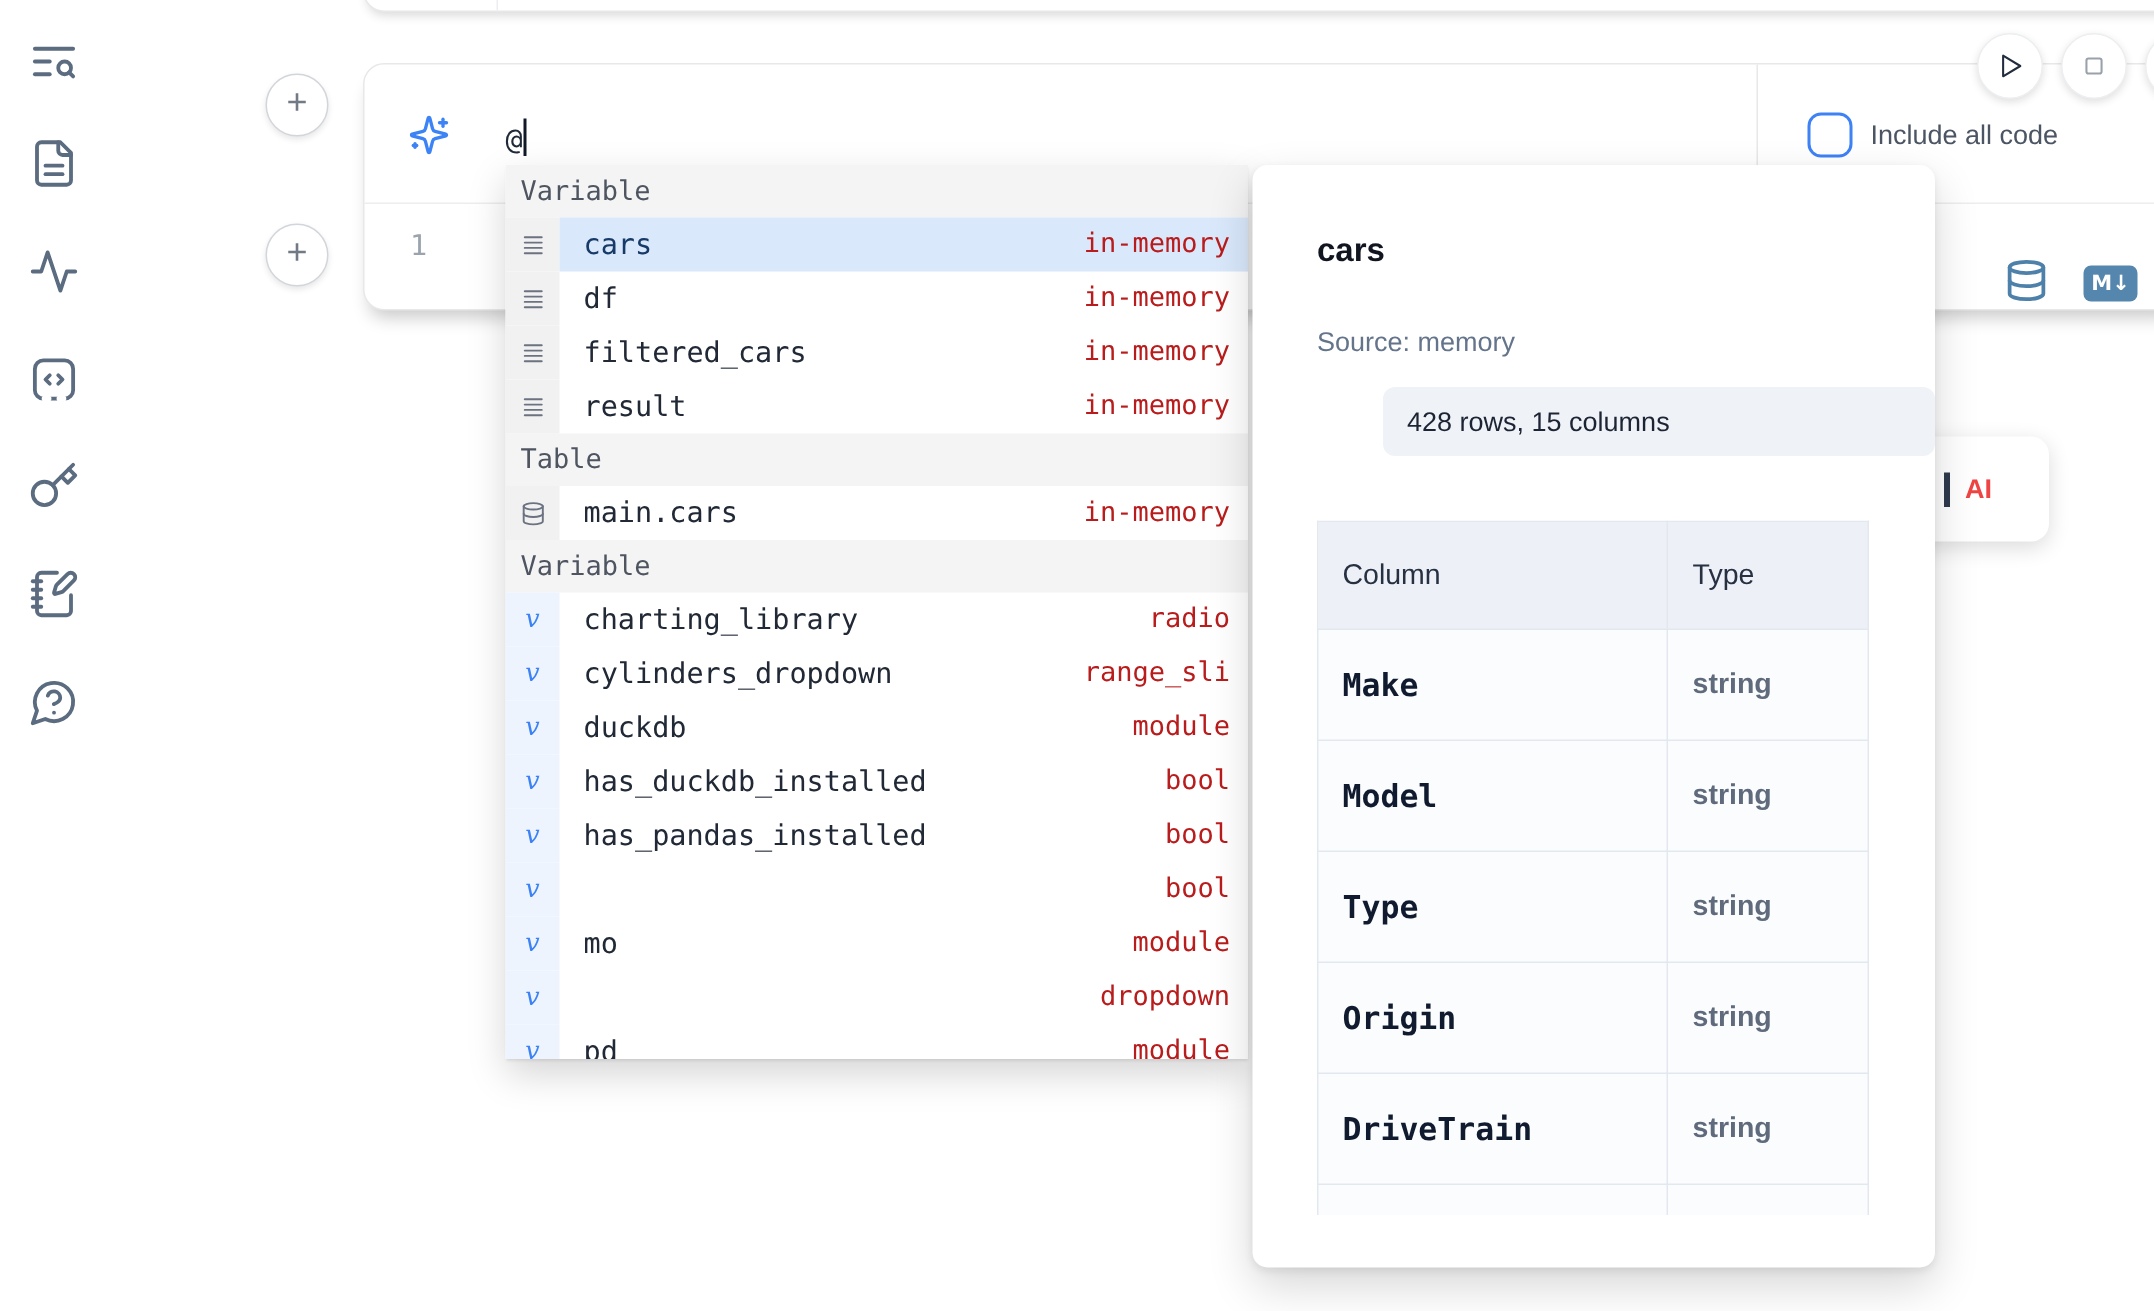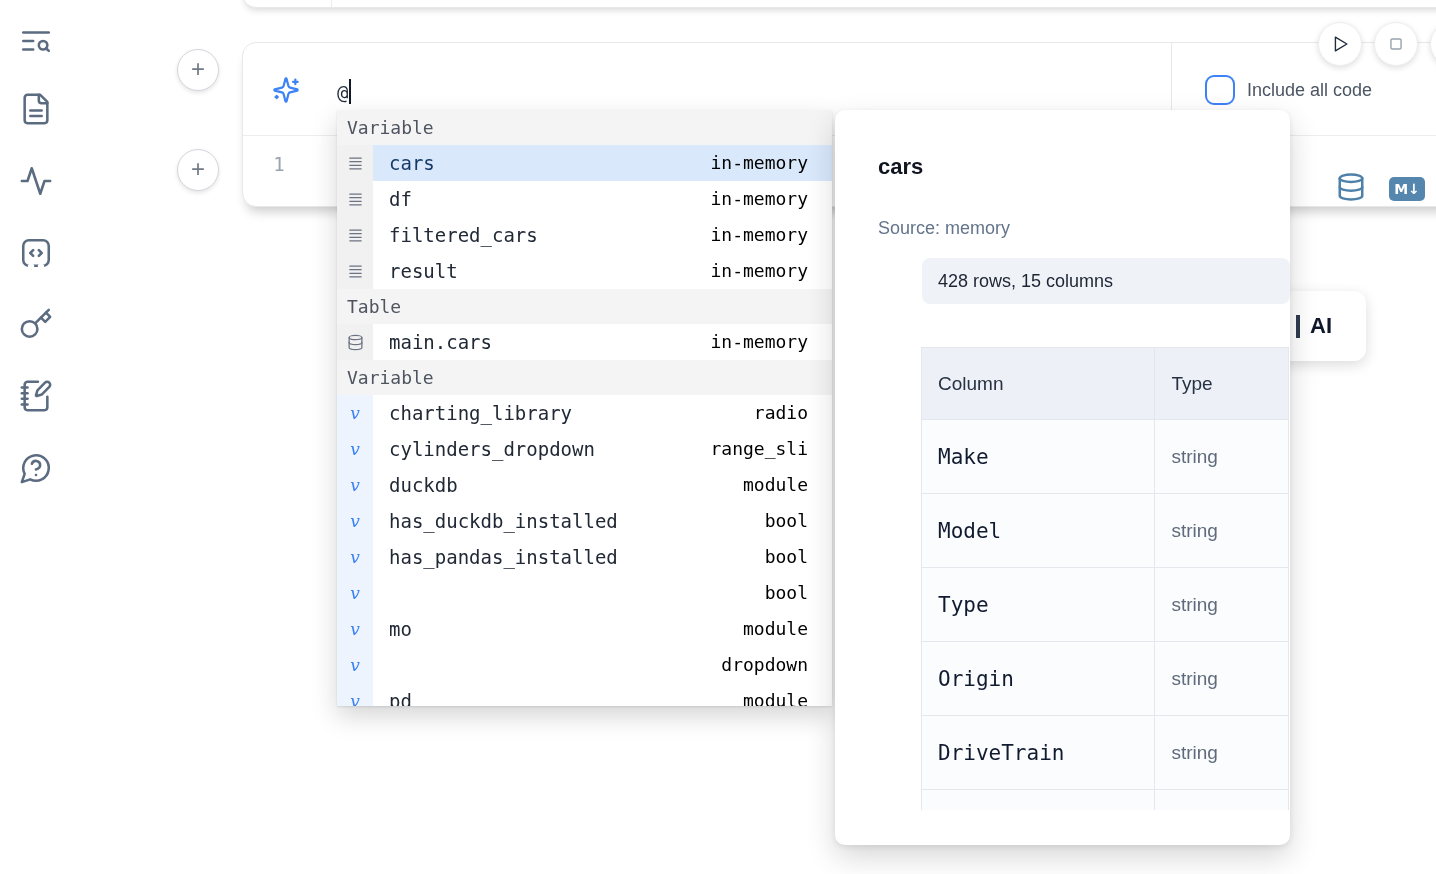--- a/index.html
+++ b/index.html
@@ -57,42 +57,42 @@
   .dd-header { height:35px; line-height:35px; background:#f4f4f5; padding-left:10px;
     font-family:"DejaVu Sans Mono", monospace; font-size:18px; color:#4e5560; }
   .dd-row { display:grid; grid-template-columns:36px 1fr auto; height:36px; cursor:pointer; }
   .dd-gutter { display:flex; align-items:center; justify-content:center; }
   .dd-gutter.dataframe, .dd-gutter.table { background:#f1f1f2; }
   .dd-gutter.variable { background:#edf4fd; }
   .dd-gutter svg { width:17px; height:17px; stroke:#6b7280; stroke-width:1.8; fill:none; stroke-linecap:round; }
   .vg { font-family:"DejaVu Serif", serif; font-style:italic; font-size:17px; color:#3b82f6; }
   .dd-name { font-family:"DejaVu Sans Mono", monospace; font-size:19px; color:#212936;
     line-height:36px; padding-left:16px; white-space:nowrap; overflow:hidden; }
-  .dd-type { font-family:"DejaVu Sans Mono", monospace; font-size:18px; color:#000000;
-    line-height:36px; padding-right:24px; text-align:right; white-space:nowrap; }
+  .dd-type { font-family:"DejaVu Sans Mono", monospace; font-size:18px; color:#b91c1c;
+    line-height:36px; padding-right:12px; text-align:right; white-space:nowrap; }
   .dd-row.selected .dd-name { background:#d9e8fb; color:#173a68; }
   .dd-row.selected .dd-type { background:#d9e8fb; }
 
   
   .ai-card { position:absolute; left:1270px; top:291px; width:96px; height:70px; background:#fff;
     border-radius:12px; box-shadow:0 4px 14px rgba(0,0,0,.14); z-index:3; display:flex;
     align-items:center; padding-left:26px; cursor:pointer; }
   .ai-bar { width:4px; height:23px; background:#2f3a4e; margin-right:10px; }
-  .ai-label { font-size:22px; font-weight:bold; color:#0f172a; }
+  .ai-label { font-size:18px; font-weight:bold; color:#ef4444; }
 
   
   .panel { position:absolute; left:835px; top:110px; width:455px; height:735px; background:#fff;
     border-radius:10px; z-index:6; box-shadow:0 2px 6px rgba(0,0,0,.08), 0 12px 30px rgba(0,0,0,.16); }
   .pv-title { position:absolute; left:43px; top:44px; font-size:22px; font-weight:bold; color:#10151f; }
   .pv-source { position:absolute; left:43px; top:108px; font-size:18px; color:#64748b; }
   .pv-pill { position:absolute; left:43px; top:148px; width:368px; height:46px; background:#eff3f8;
     border-radius:8px; font-size:18px; color:#1d2433; line-height:46px; padding-left:16px;margin-left:44px; }
-  .pv-table-wrap { position:absolute; left:43px; top:237px; width:368px; height:463px; overflow:hidden;margin-left:43px; }
+  .pv-table-wrap { position:absolute; left:43px; top:237px; width:368px; height:463px; overflow:hidden; }
   .pv-table { border-collapse:collapse; width:368px; }
-  .pv-table th, .pv-table td { border:1px solid #e3e8ef; text-align:left; }
+  .pv-table th, .pv-table td { border:1px solid #e3e8ef; text-align:left;font-weight:bold; }
   .pv-table th { height:72px; background:#edf1f7; font-weight:normal; font-size:19px; color:#273142; padding-left:16px; }
   .pv-table td { height:74px; background:#fbfcfd; padding-left:16px; }
   .pv-table th:first-child, .pv-table td:first-child { width:234px; }
   .pv-table th:last-child, .pv-table td:last-child { width:134px; }
   td.c-name { font-family:"DejaVu Sans Mono", monospace; font-size:21px; color:#111b30; }
   td.c-type { font-size:19px; color:#5f6b7c; }
   tr.partial td { height:40px; }
 </style>
 </head>
 <body>

